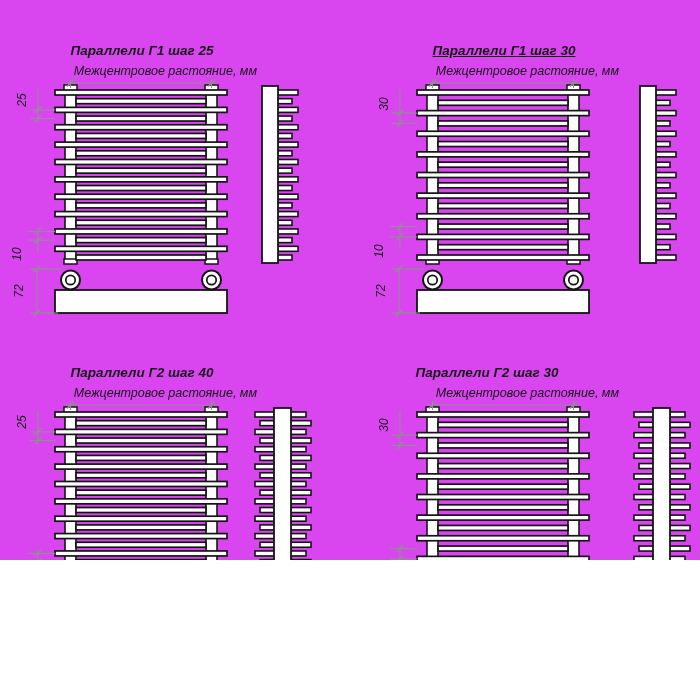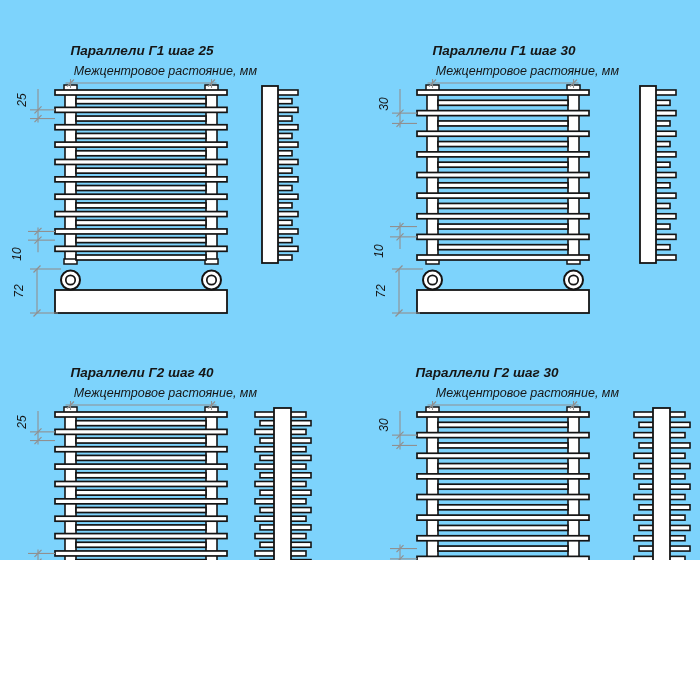--- a/index.html
+++ b/index.html
@@ -1,16 +1,16 @@
 <!DOCTYPE html>
 <html><head>
 <meta charset="utf-8">
 <style>
   html,body{margin:0;padding:0;background:#fff;}
-  .canvas{position:relative;width:700px;height:560px;background:#7dd3fc;overflow:hidden;
+  .canvas{position:relative;width:700px;height:560px;background:#d946ef;overflow:hidden;
           font-family:"Liberation Sans",sans-serif;color:#161616;}
   #linework{position:absolute;left:0;top:0;}
   .q-title{position:absolute;width:230px;text-align:center;
            font:italic bold 13.5px "Liberation Sans",sans-serif;white-space:nowrap;}
   .q-sub{position:absolute;width:230px;text-align:right;
          font:italic 12.5px "Liberation Sans",sans-serif;white-space:nowrap;}
   .dim{position:absolute;width:44px;height:14px;line-height:14px;text-align:center;
        font:italic 12px "Liberation Sans",sans-serif;transform:rotate(-90deg);white-space:nowrap;}
 </style>
 </head>
@@ -374,21 +374,21 @@
         </g>
       </g>
     </svg>
 
   <div class="q-title" style="left:27px;top:43px;">Параллели Г1 шаг 25</div>
   <div class="q-sub" style="left:27px;top:64px;">Межцентровое растояние, мм</div>
   <div class="dim" style="left:0px;top:93px;">25</div>
   <div class="dim" style="left:-5px;top:247px;">10</div>
   <div class="dim" style="left:-3px;top:284px;">72</div>
 
-  <div class="q-title" style="left:389px;top:43px;">Параллели Г1 шаг 30</div>
+  <div class="q-title" style="left:389px;top:43px;text-decoration:underline;">Параллели Г1 шаг 30</div>
   <div class="q-sub" style="left:389px;top:64px;">Межцентровое растояние, мм</div>
   <div class="dim" style="left:362px;top:97px;">30</div>
   <div class="dim" style="left:357px;top:244px;">10</div>
   <div class="dim" style="left:359px;top:284px;">72</div>
 
   <div class="q-title" style="left:27px;top:365px;">Параллели Г2 шаг 40</div>
   <div class="q-sub" style="left:27px;top:386px;">Межцентровое растояние, мм</div>
   <div class="dim" style="left:0px;top:415px;">25</div>
   <div class="dim" style="left:-5px;top:569px;">10</div>
   <div class="dim" style="left:-2px;top:628px;">112</div>

